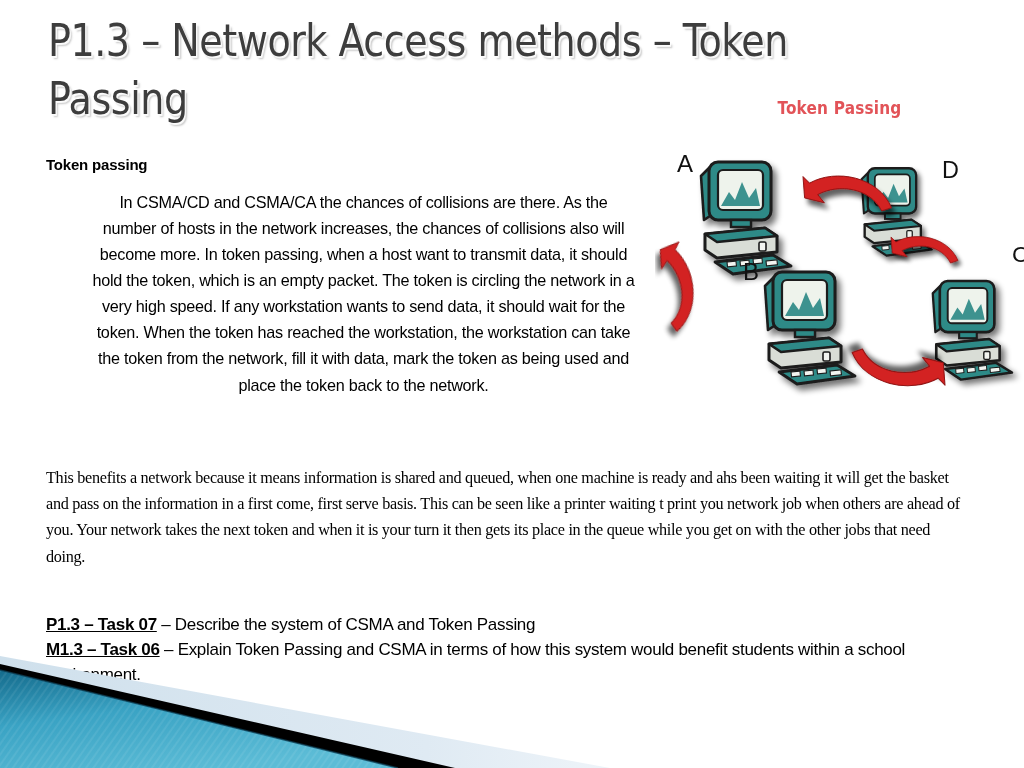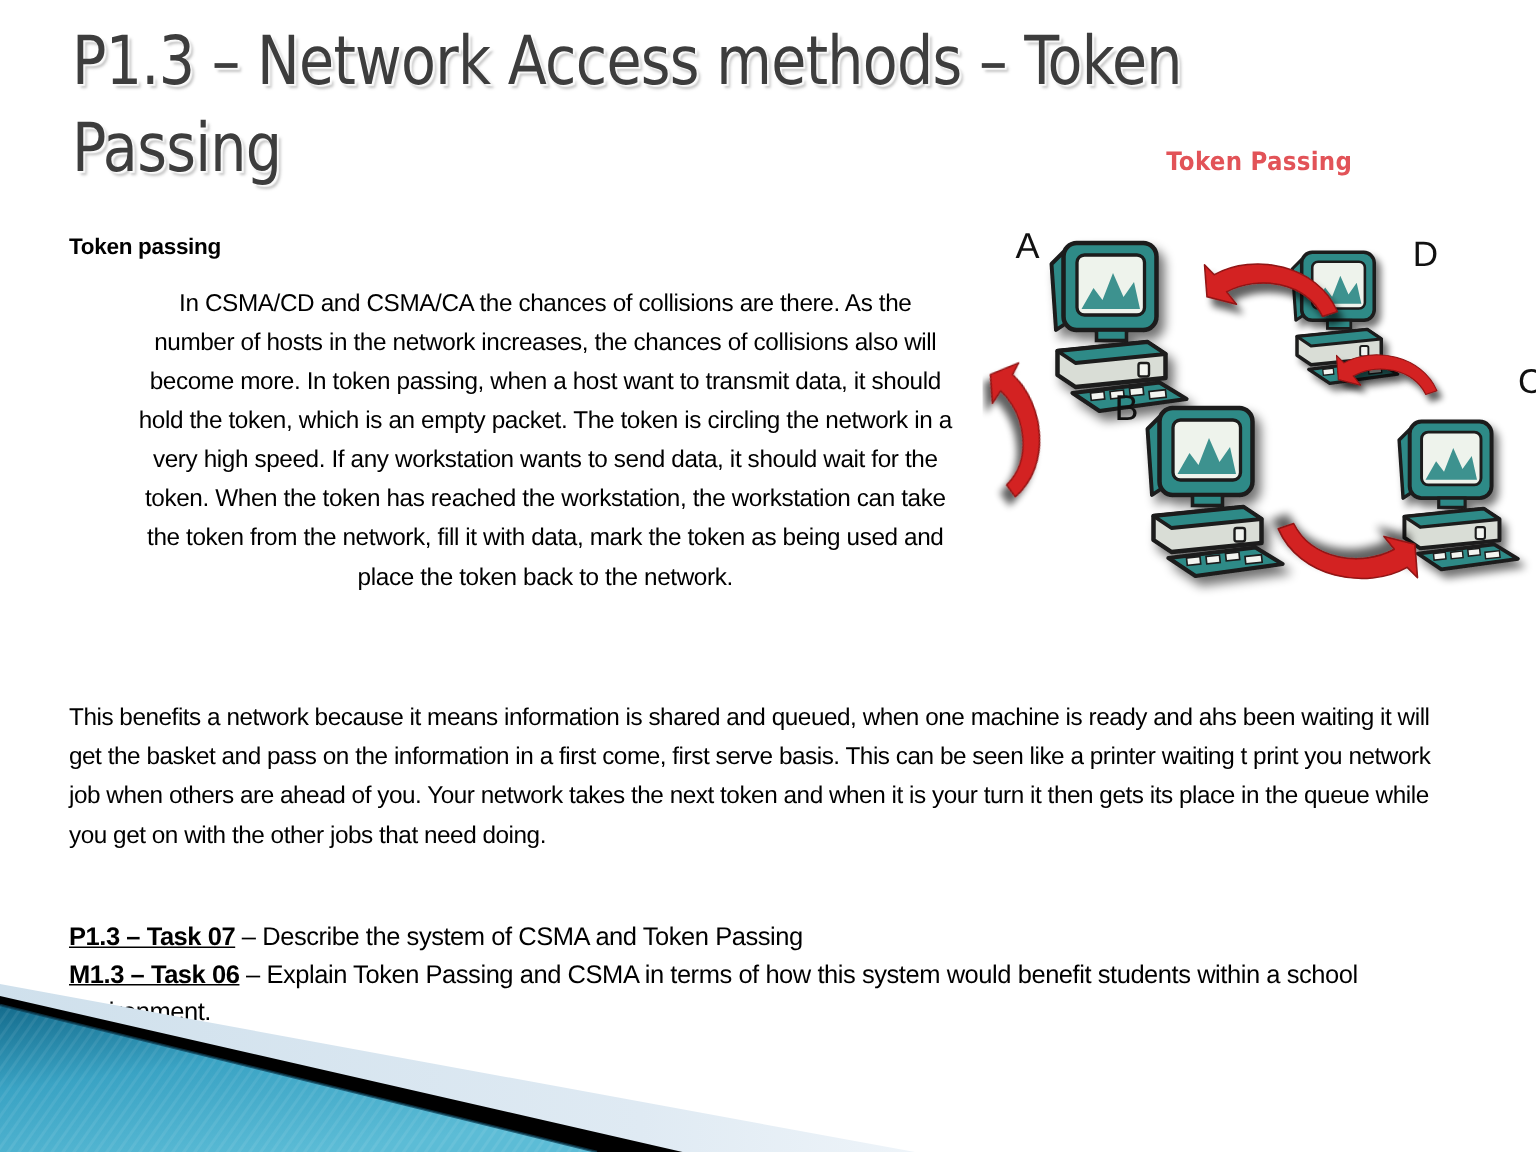--- a/index.html
+++ b/index.html
@@ -60,20 +60,21 @@
   }
 
   .para-wide {
     position: absolute;
     left: 46px;
     top: 465px;
     width: 918px;
     font-size: 16.2px;
     line-height: 1.62;
     letter-spacing: -0.3px;
+    font-family: Liberation Serif, serif;
   }
 
   .tasks {
     position: absolute;
     left: 46px;
     top: 613px;
     width: 925px;
     font-size: 17px;
     line-height: 1.46;
     letter-spacing: -0.3px;

